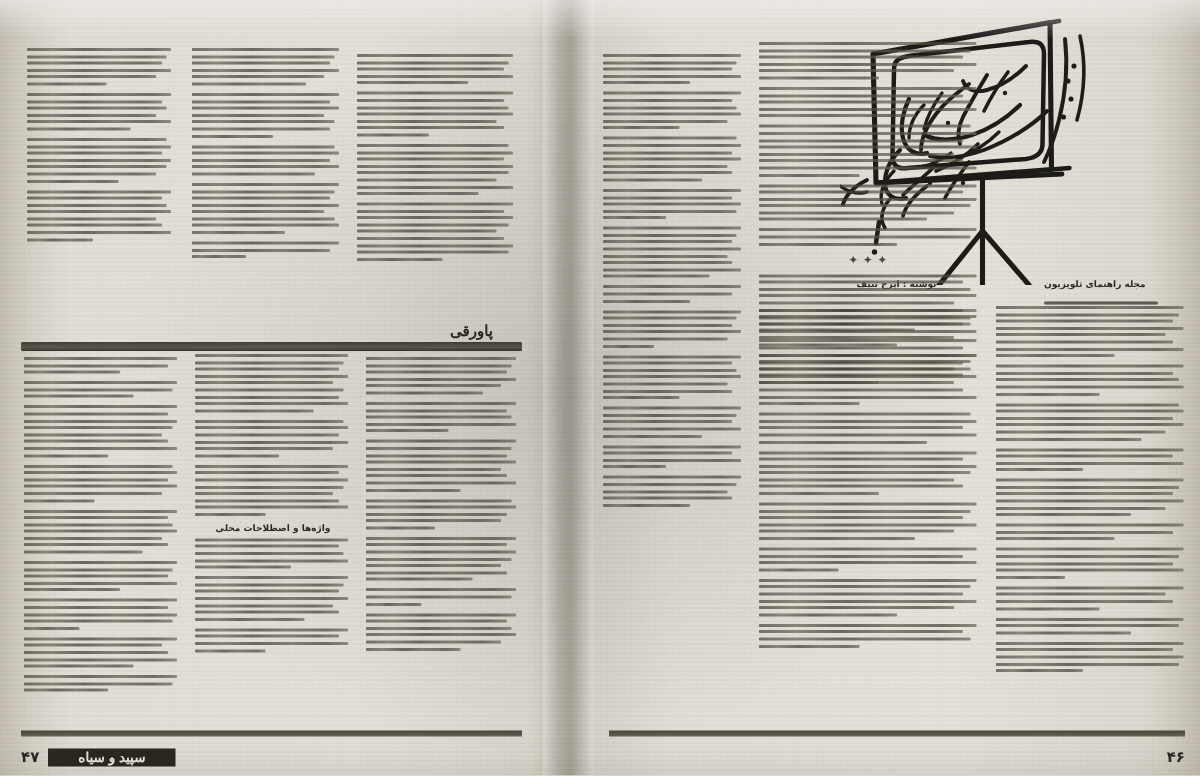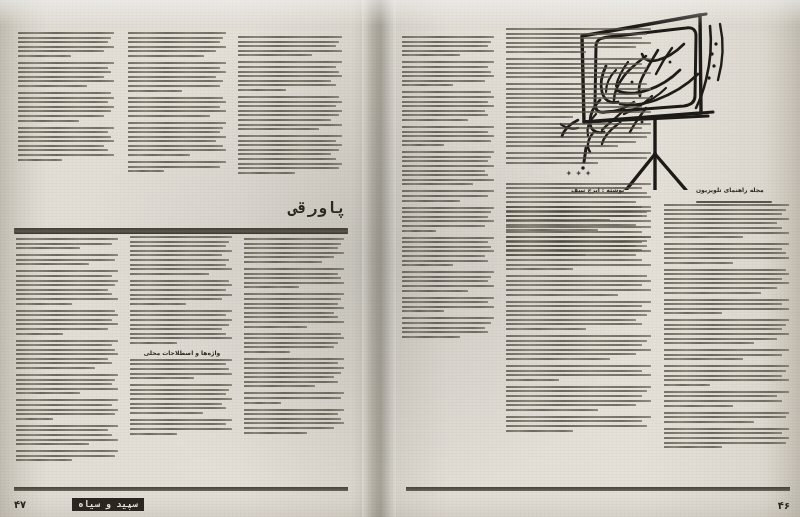--- a/index.html
+++ b/index.html
@@ -50,45 +50,45 @@
   .ln.w54{width:54%}.ln.w45{width:45%}.ln.w36{width:36%}
 
   .rule{
     height:6px;background:linear-gradient(180deg,#2e2a22,#4b463b 60%,#211e18);
     opacity:.88;margin:4px 0 6px 0;border-radius:1px;
   }
   .rule.thin{height:2px;opacity:.8;}
 
   .sec-head{
     direction:rtl;text-align:left;color:#2b2820;
-    font-size:16px;font-weight:bold;letter-spacing:.3px;
-    font-family:Liberation Mono, monospace;
+    font-size:10px;font-weight:bold;letter-spacing:.3px;
+    font-family:Liberation Sans, sans-serif;
+    margin-top:17px;
   }
   .sub-head{
     direction:rtl;text-align:center;color:#2b2820;
     font-size:6px;font-weight:bold;margin:4px 0 3px 0;
   }
   .diamonds{
     text-align:center;color:#34302a;font-size:8px;letter-spacing:3px;
     margin:5px 0 5px 0;opacity:.85;
   }
 
   
   .folio{
     position:absolute;bottom:6px;display:flex;align-items:center;gap:6px;
   }
   .folio-rule{
     position:absolute;height:4px;left:0;right:0;
     background:linear-gradient(180deg,#2e2a22,#565041);opacity:.85;
   }
   .masthead{
     background:#2b2720;color:#e7e3da;font-size:9px;font-weight:bold;
-    padding:1px 6px;letter-spacing:1px;direction:rtl;
-    font-family:Liberation Mono, monospace;
-    margin-left:40px;
+    padding:1px 20px;letter-spacing:1px;direction:rtl;
+    font-family:Liberation Sans, sans-serif;
   }
   .pagenum{
     color:#2b2720;font-size:10px;font-weight:bold;direction:rtl;
   }
 
   
   #illus{position:absolute;left:560px;top:2px;width:240px;height:190px;}
   #illus svg{display:block;}
   .byline{
     position:absolute;direction:rtl;color:#2b2820;font-size:6px;font-weight:bold;

